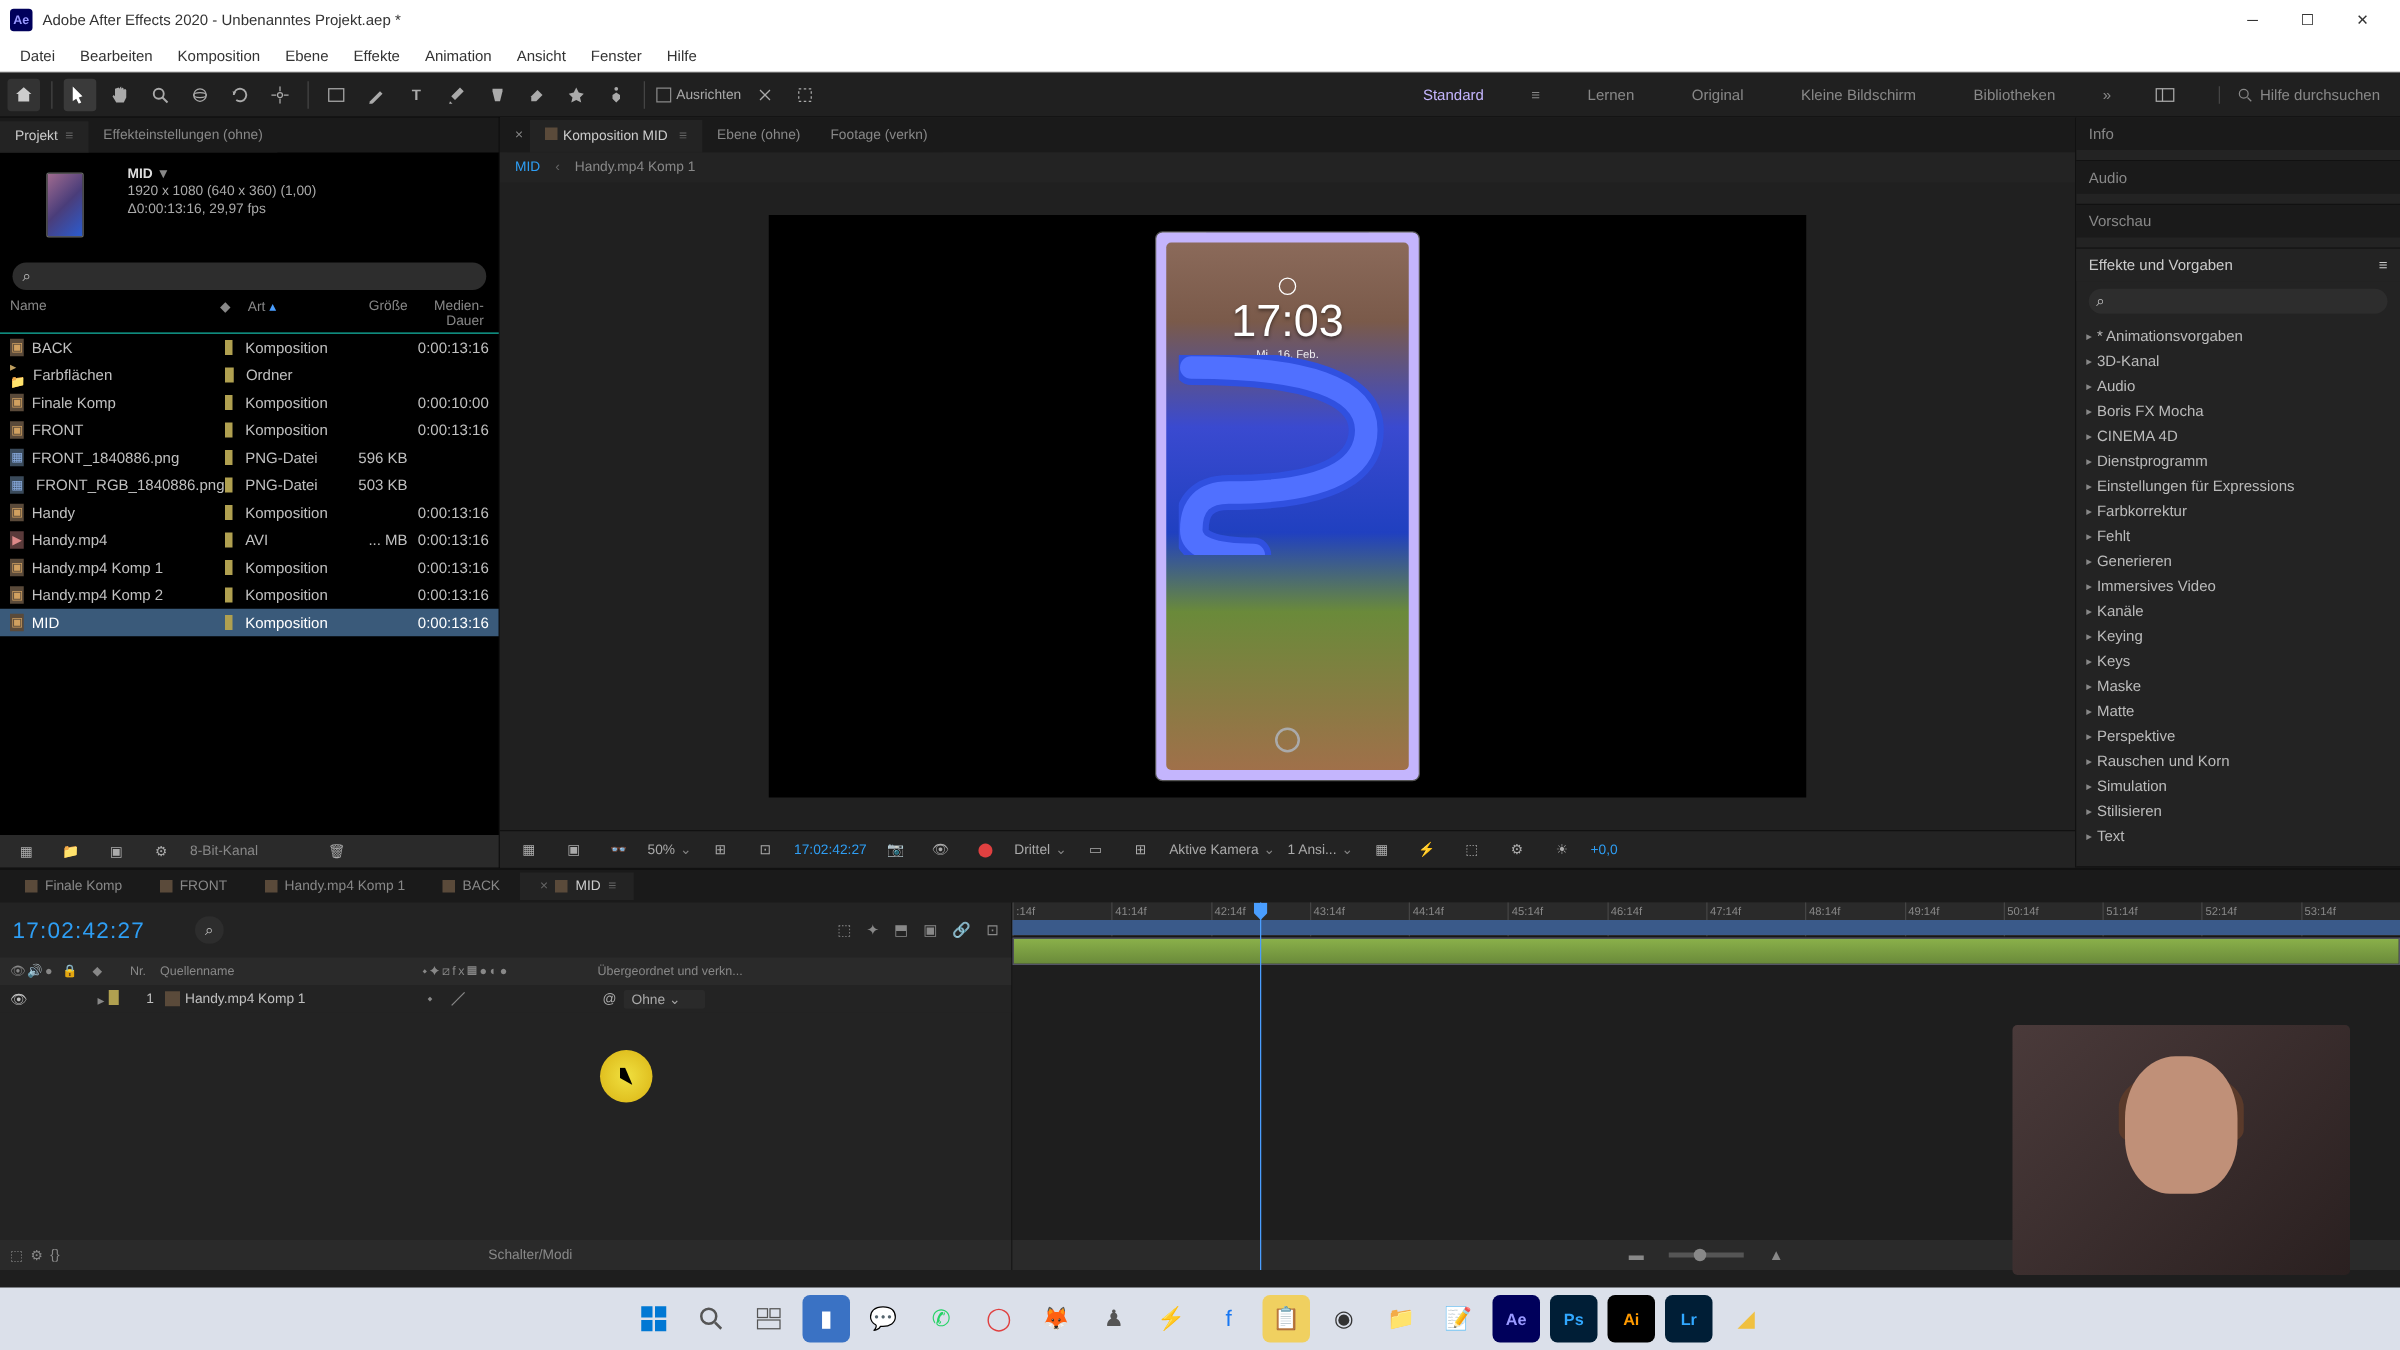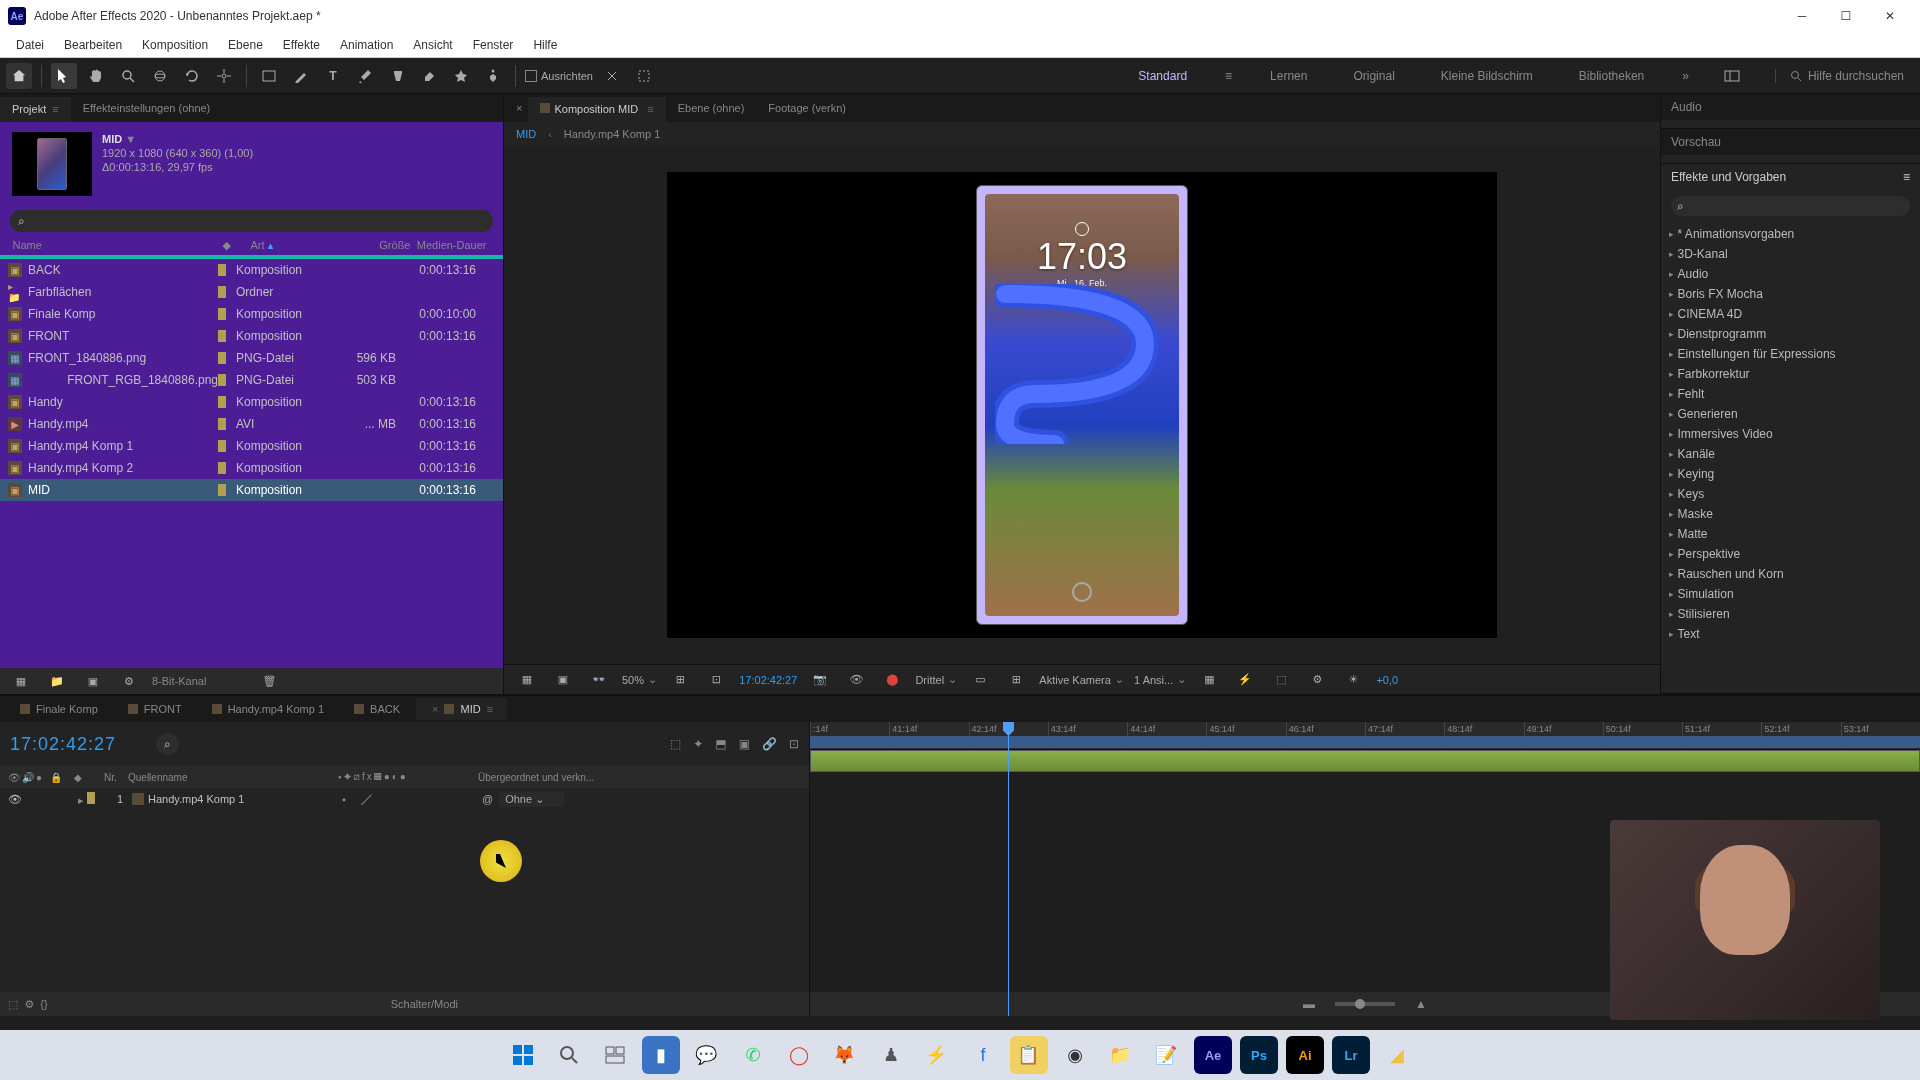--- a/index.html
+++ b/index.html
@@ -23,38 +23,38 @@
 .tsep { width:1px; height:22px; background:#444; margin:0 3px; }
 .tcheck { display:flex; align-items:center; gap:4px; font-size:11px; color:#aaa; }
 .tws { margin-left:auto; display:flex; align-items:center; gap:30px; padding-right:10px; }
 .wslabel { font-size:12px; color:#888; padding:4px 8px; }
 .wslabel.active { color:#c4b5fd; }
 .wsarrow { color:#888; }
 .searchbox { display:flex; align-items:center; gap:6px; color:#888; border-left:1px solid #444; padding-left:14px; }
 
 
 .mainrow { display:flex; height:600px; }
-.leftcol { width:504px; display:flex; flex-direction:column; background:#4c1d95; border-right:1px solid #111; }
+.leftcol { width:400px; display:flex; flex-direction:column; background:#000000; border-right:1px solid #111; }
 .centercol { flex:1; display:flex; flex-direction:column; background:#232323; }
 .rightcol { width:260px; background:#232323; border-left:1px solid #111; display:flex; flex-direction:column; }
 
 
 .ptabs { height:28px; display:flex; align-items:end; background:#1a1a1a; }
 .ptab { padding:6px 12px; font-size:11px; color:#888; background:#1a1a1a; border-bottom:2px solid transparent; }
 .ptab.active { background:#232323; color:#ccc; border-bottom:1px solid #232323; }
 .ptab .pmenu { margin-left:6px; color:#666; }
 
 
 .proj-head { display:flex; gap:10px; padding:10px 12px; }
 .proj-thumb { width:80px; height:64px; background:#000; display:flex; align-items:center; justify-content:center; }
 .proj-thumb .tphone { width:30px; height:52px; background:linear-gradient(135deg,#a06b8f,#4a3d7a,#2b5cd0); border:1px solid #666; border-radius:2px; }
 .proj-info { font-size:11px; line-height:14px; color:#aaa; }
 .proj-info .pname { color:#ddd; font-weight:bold; }
 .proj-search { margin:4px 10px; height:22px; background:#2d2d2d; border-radius:11px; display:flex; align-items:center; padding:0 8px; }
-.proj-cols { display:flex; padding:3px 8px; font-size:11px; color:#888; border-bottom:4px solid #14b8a6;justify-content:center; }
+.proj-cols { display:flex; padding:3px 8px; font-size:11px; color:#888; border-bottom:1px solid #14b8a6;justify-content:center; }
 .col-name { width:210px; }
 .col-label { width:28px; }
 .col-art { width:100px; }
 .col-size { width:60px; text-align:right; }
 .col-dur { width:80px; text-align:right; padding-right:4px; }
 .proj-list { flex:1; overflow:hidden; }
 .prow { display:flex; align-items:center; height:22px; padding:0 8px; font-size:12px; }
 .prow.sel { background:#3a5a7a; color:#fff; }
 .prow .icon { width:14px; height:14px; margin-right:6px; display:inline-flex; align-items:center; justify-content:center; font-size:10px; }
 .icon.comp { background:#5a4a3a; color:#d0a060; }
@@ -468,20 +468,24 @@
       <span class="tbtn">⚡</span>
       <span class="tbtn">⬚</span>
       <span class="tbtn">⚙</span>
       <span class="tbtn">☀</span>
       <span class="vf-dd">+0,0</span>
     </div>
   </div>
 
   <div class="rightcol">
     <div class="rpanel">
+        <div class="rptab">Info</div>
+        <div style="height:8px"></div>
+      </div>
+    <div class="rpanel">
         <div class="rptab">Audio</div>
         <div style="height:8px"></div>
       </div>
     <div class="rpanel">
         <div class="rptab">Vorschau</div>
         <div style="height:8px"></div>
       </div>
     <div class="rpanel" style="flex:1;display:flex;flex-direction:column">
       <div class="rptab active" style="display:flex;justify-content:space-between">
           <span>Effekte und Vorgaben</span>

